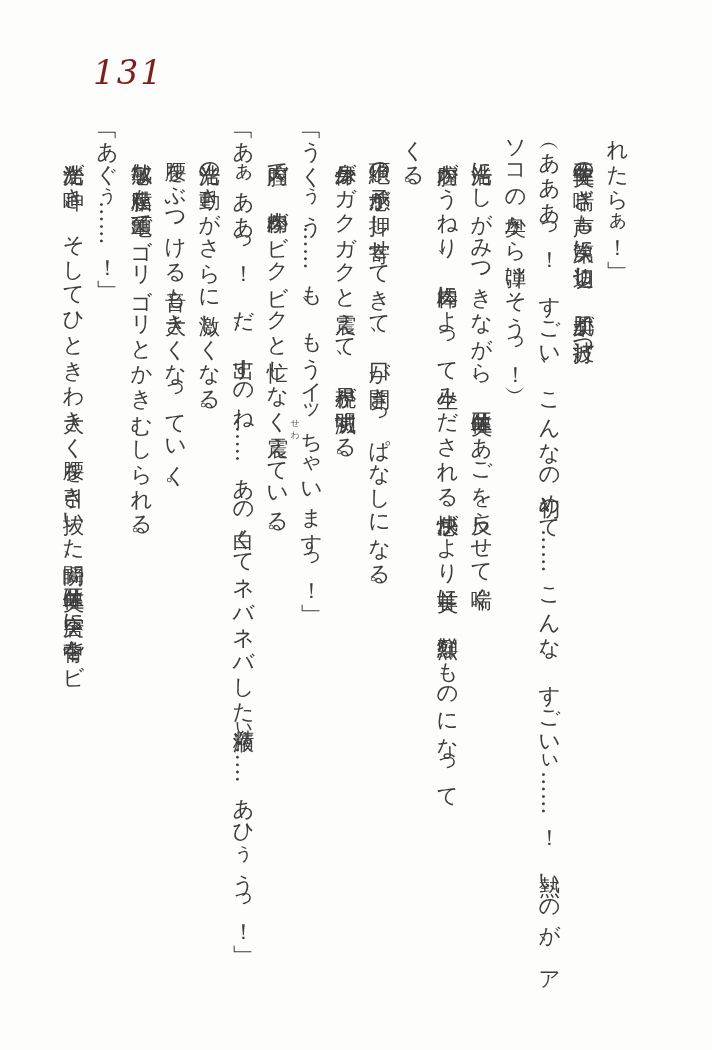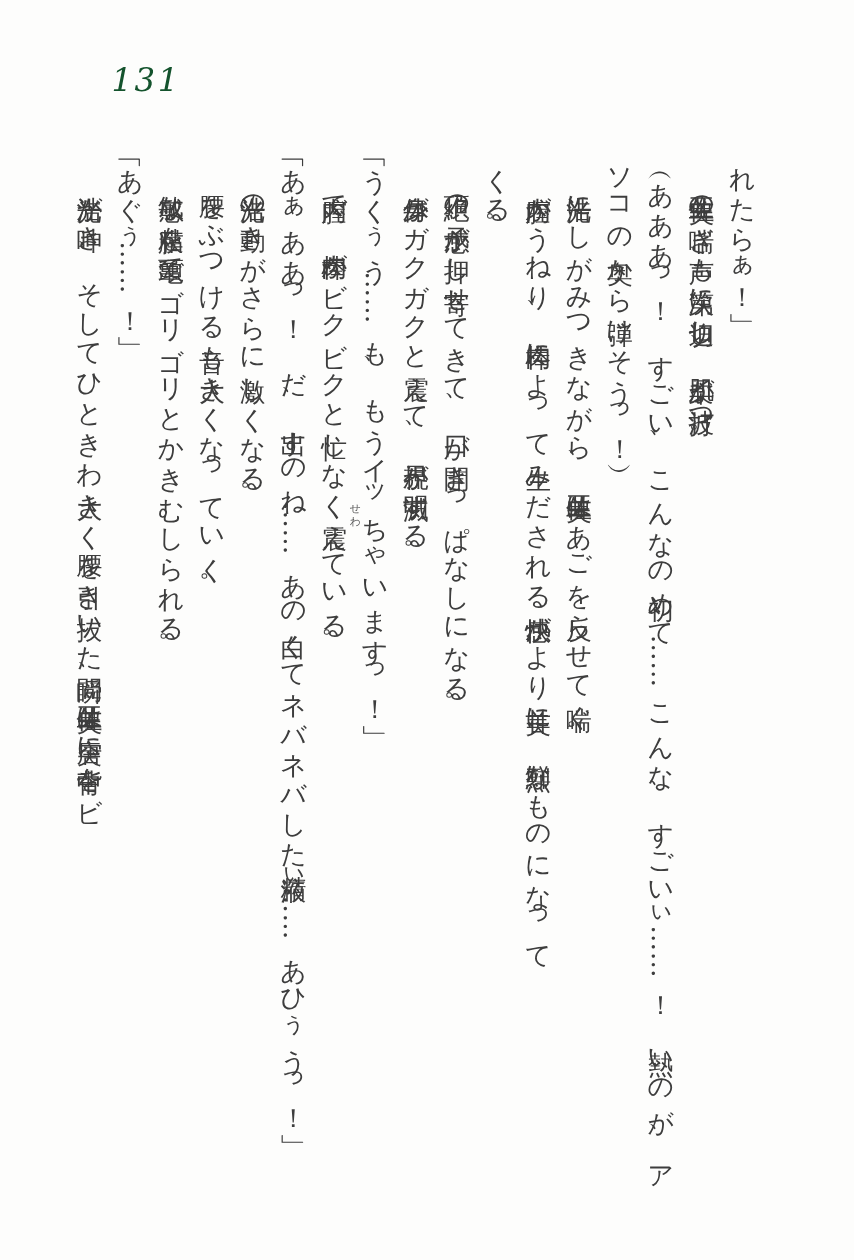--- a/index.html
+++ b/index.html
@@ -9,24 +9,24 @@
     height: 1050px;
     background: #fdfdfc;
     overflow: hidden;
     font-family: "DejaVu Serif", "Liberation Serif", serif;
     color: #3d3d3d;
   }
   .page-number {
     position: absolute;
     top: 52px;
     left: 93px;
-    font-size: 27px;
+    font-size: 34px;
     font-style: italic;
     letter-spacing: 2px;
-    color: #14532d;
+    color: #7f1d1d;
   }
   .text-block {
     position: absolute;
     top: 125px;
     right: 78px;
     height: 910px;
     writing-mode: vertical-rl;
     text-orientation: mixed;
     font-size: 21.5px;
     line-height: 34px;

